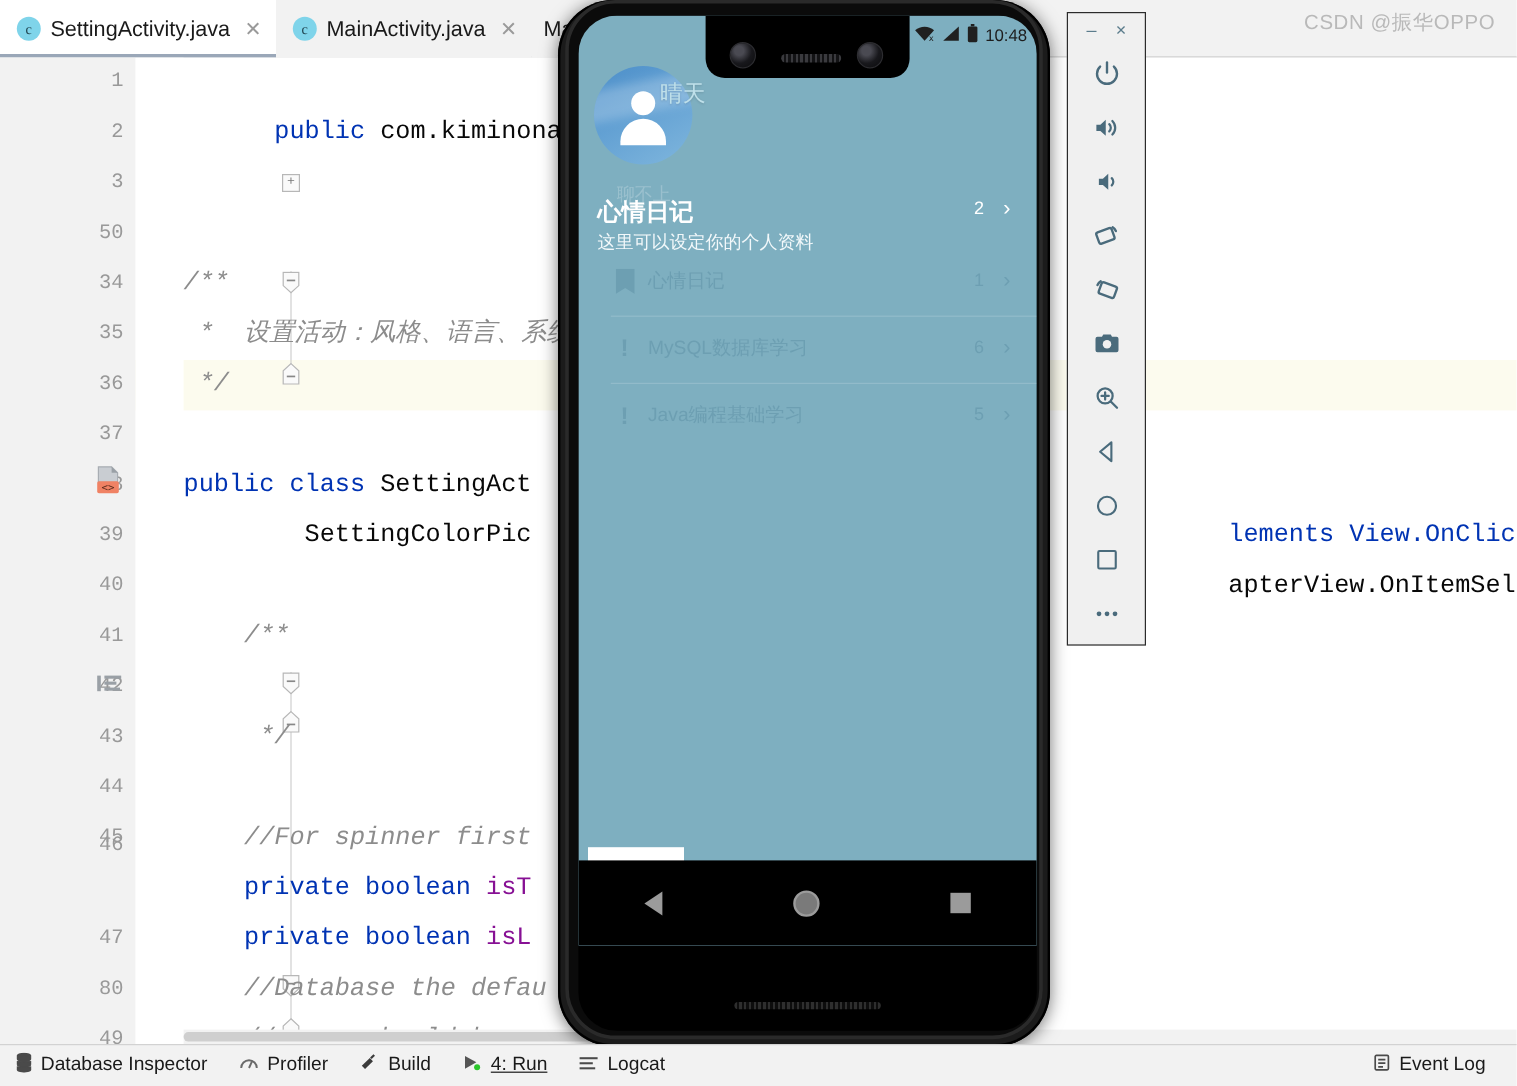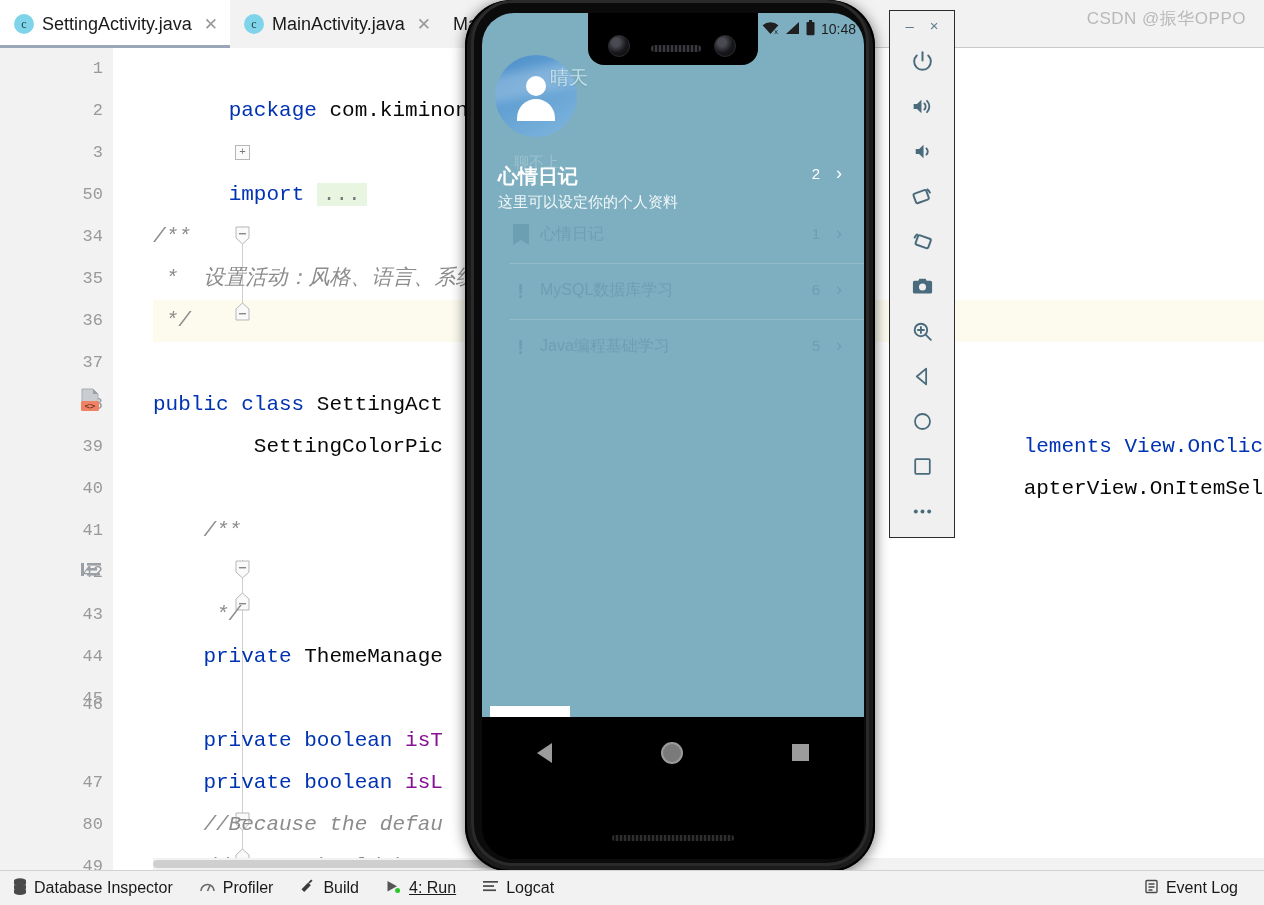--- a/index.html
+++ b/index.html
@@ -357,36 +357,33 @@
     <div class="fold-tri" style="top:800px">
       <svg width="15" height="19" viewBox="0 0 15 19">
             <path d="M7.5 1 L14 7 v11 H1 V7 Z" fill="#fafafa" stroke="#b7b7b7"></path>
             <rect x="4" y="11" width="7" height="1.4" fill="#888"></rect>
           </svg>
     </div>
   </div>
 
   <div class="code-area">
     <div class="cl" style="top:0px">
-      <span class="kw">package </span><span class="plain">com.kiminonawa.m</span>
-    </div>
-    <div class="cl" style="top:84px">
-      <span class="kw">import </span><span style="background:#e8f5e0;color:#7a7a7a;padding:0 6px;">...</span>
+      <span class="kw">public </span><span class="plain">com.kiminonawa.m</span>
     </div>
     <div class="cl" style="top:168px"><span class="cmt">/**</span></div>
     <div class="cl" style="top:210px"><span class="cmt"> *  设置活动：风格、语言、系统</span></div>
     <div class="cl" style="top:252px"><span class="cmt"> */</span></div>
     <div class="cl" style="top:378px"><span class="plain">        SettingColorPic</span></div>
     <div class="cl" style="top:336px"><span class="kw">public class </span><span class="plain">SettingAct</span></div>
     <div class="cl" style="top:462px"><span class="cmt">    /**</span></div>
     <div class="cl" style="top:546px"><span class="cmt">     */</span></div>
-    <div class="cl" style="top:588px"><span class="kw">    private </span><span class="plain">ThemeManage</span></div>
+    <div class="cl" style="top:630px"><span class="cmt">    //For spinner first</span></div>
     <div class="cl" style="top:714px"><span class="kw">    private boolean </span><span class="fld">isL</span></div>
     <div class="cl" style="top:672px"><span class="kw">    private boolean </span><span class="fld">isT</span></div>
-    <div class="cl" style="top:756px"><span class="cmt">    //Because the defau</span></div>
+    <div class="cl" style="top:756px"><span class="cmt">    //Database the defau</span></div>
     <div class="cl" style="top:798px"><span class="cmt">    //so we should keep</span></div>
 
     
     <div class="cl" style="top:336px;left:795px">
       <span class="kw">lements View.OnClickLis</span>
     </div>
     <div class="cl" style="top:378px;left:795px">
       <span class="plain">apterView.OnItemSelecte</span>
     </div>
     <div class="cl" style="top:798px;left:757px">

